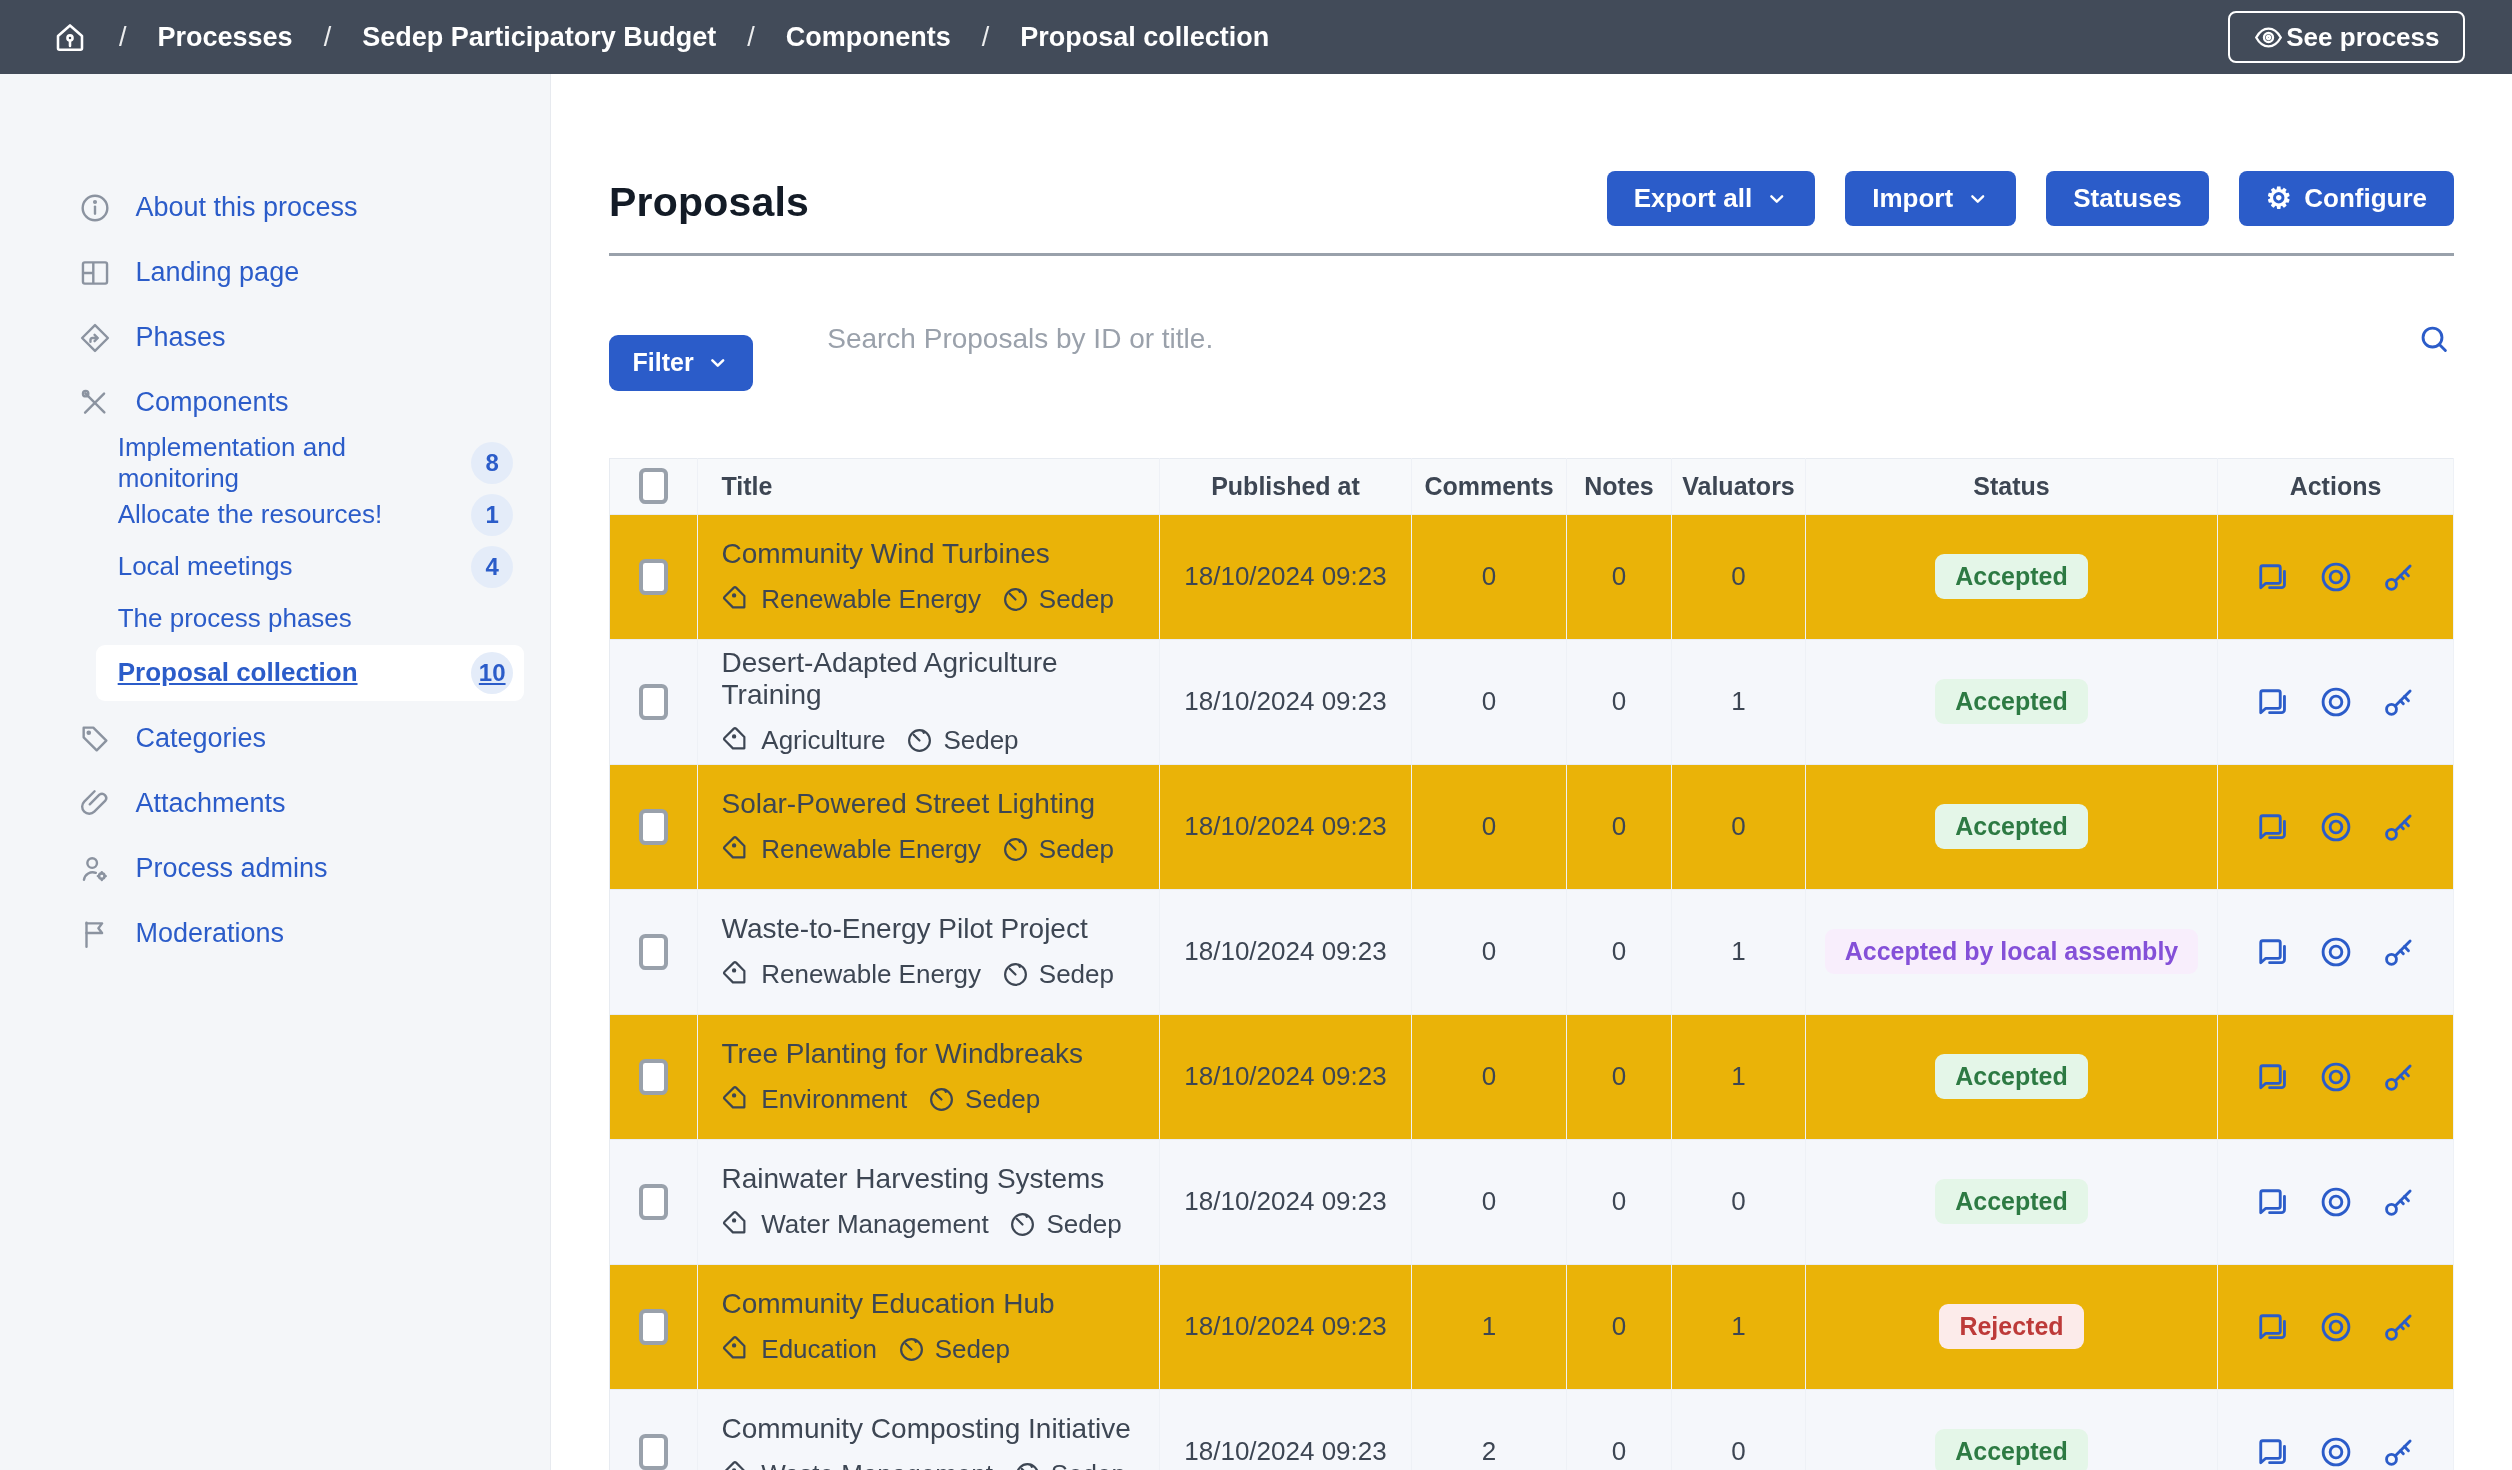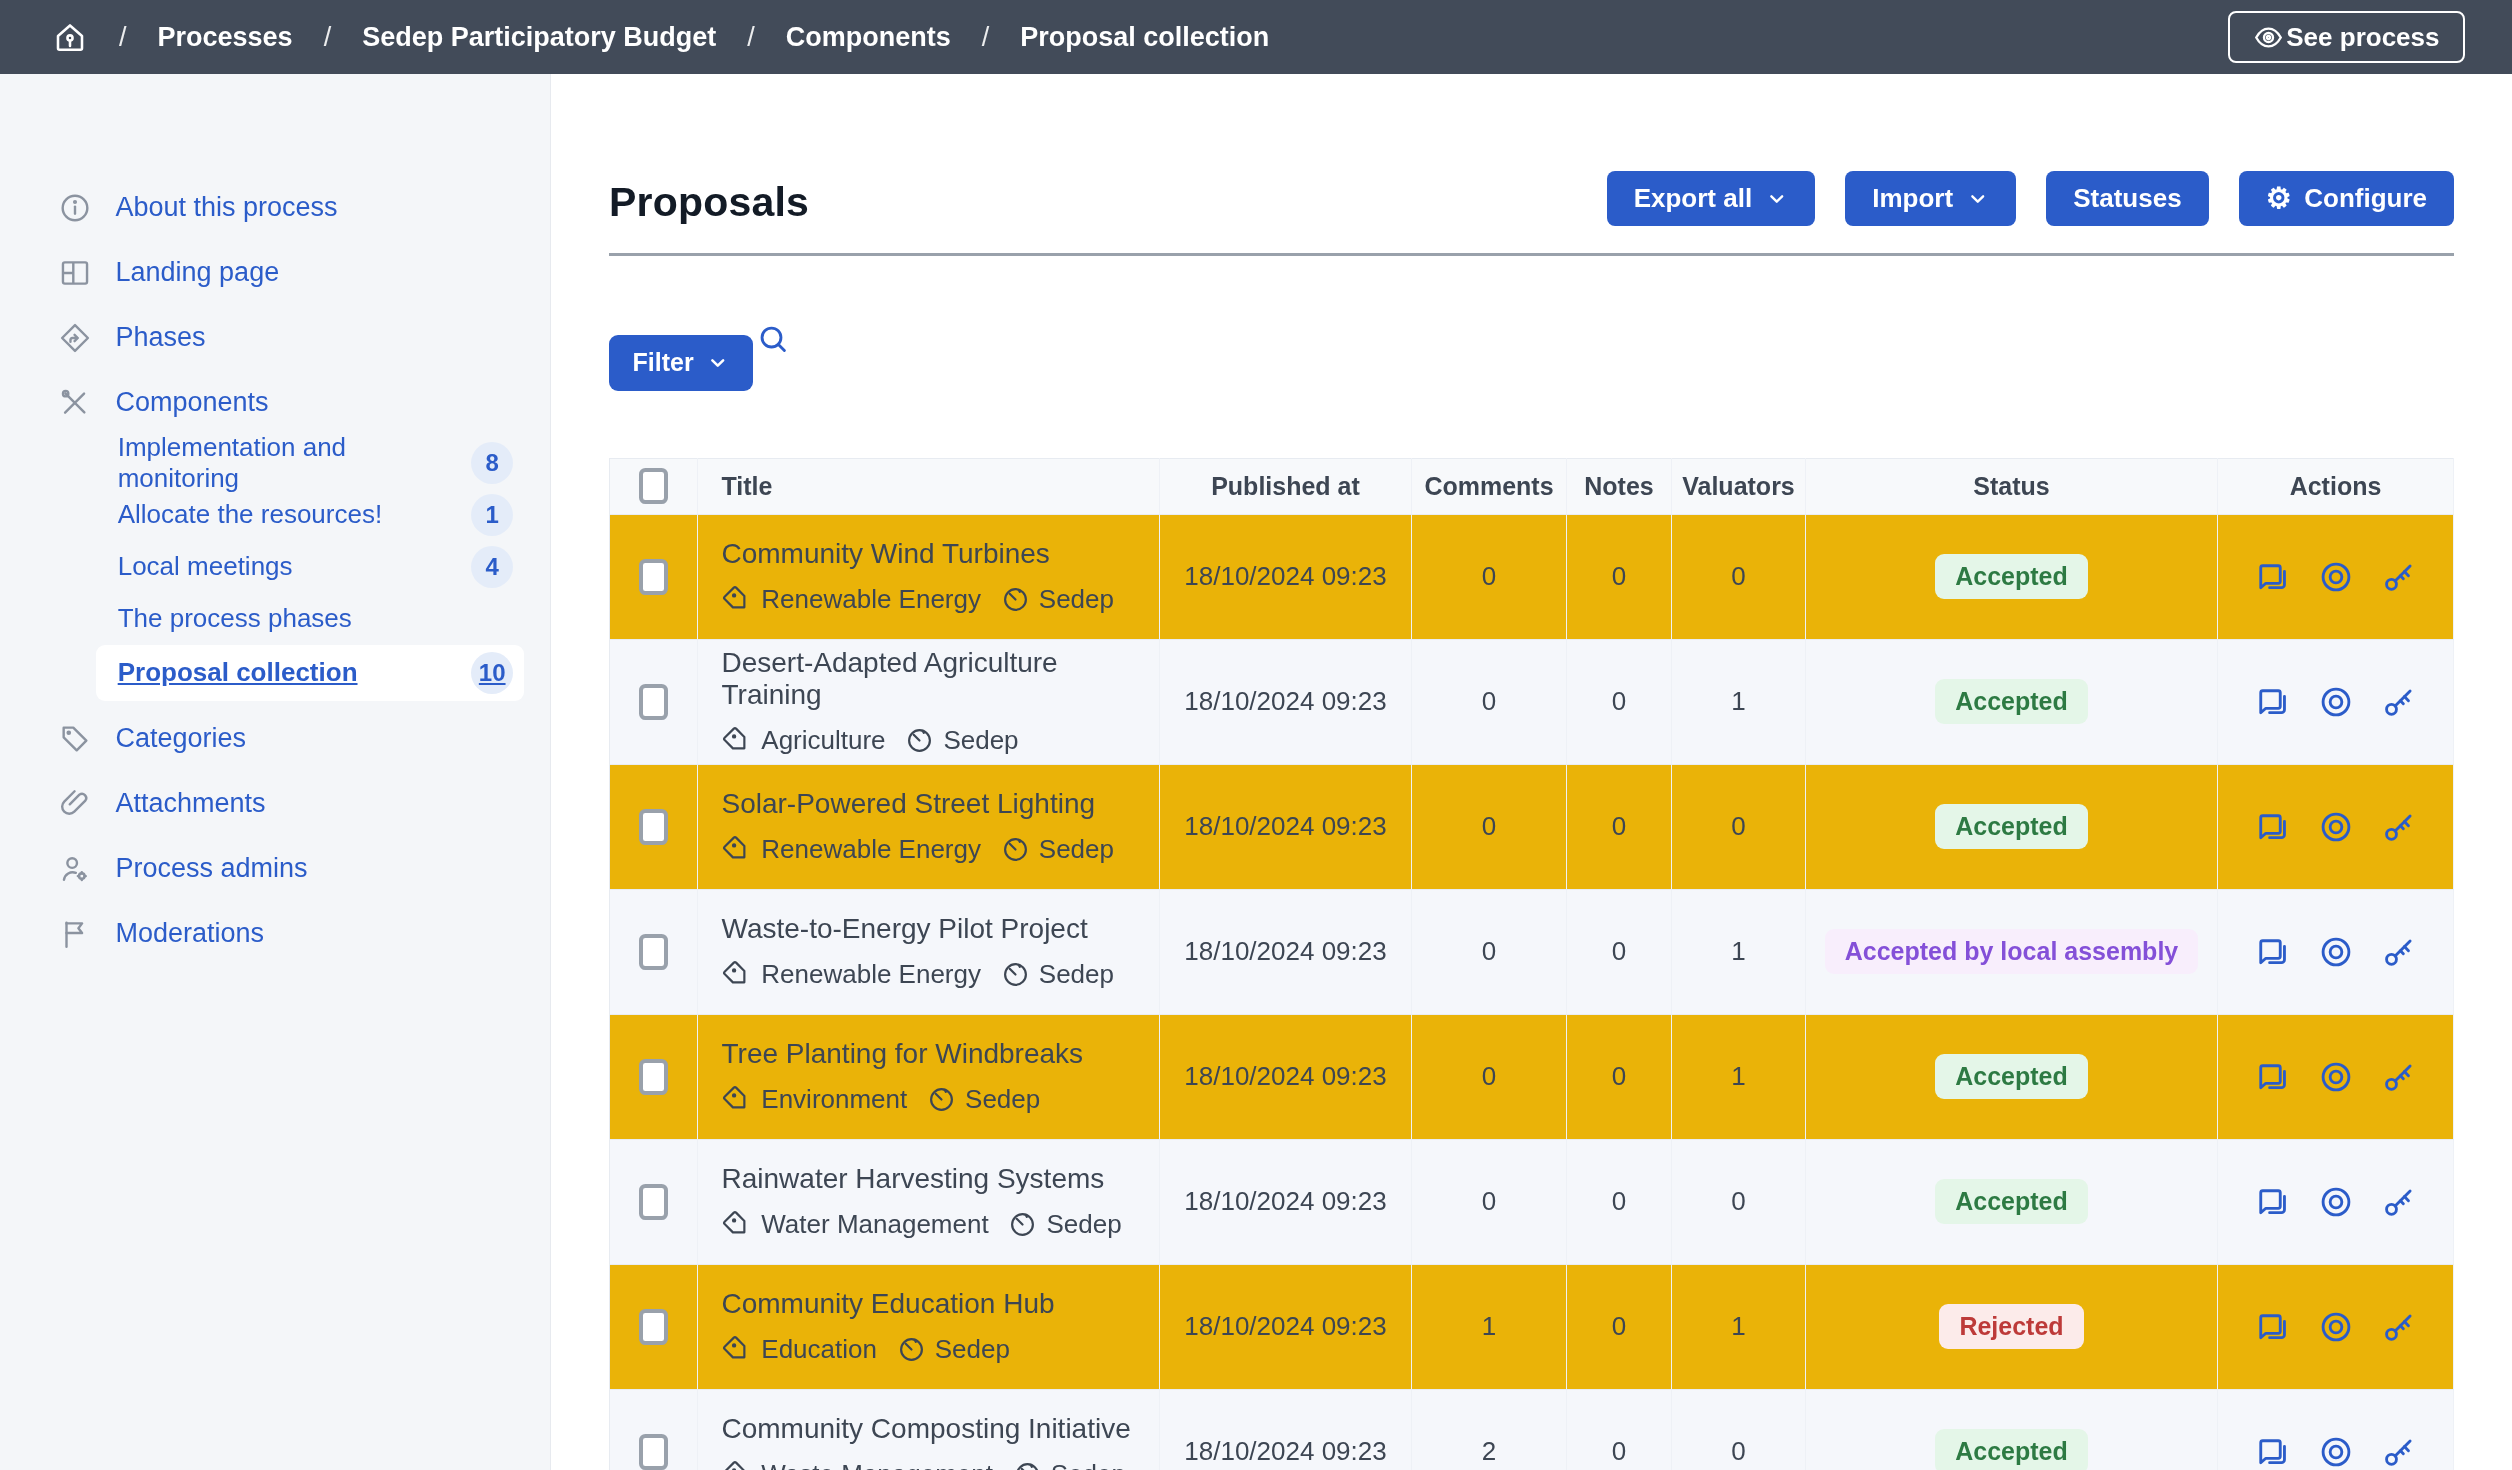--- a/index.html
+++ b/index.html
@@ -28,21 +28,21 @@
     font-size:26px; font-weight:700; padding:0 23.5px; height:52px; cursor:pointer;
     font-family:inherit; }
 
   
   .layout{ display:flex; height:1397px; }
 
   
   .sidebar{ width:551px; background:var(--side-bg); border-right:0.9px solid #e7eaef;
     padding-top:101px; flex-shrink:0; }
   .snav-item{ display:flex; align-items:center; gap:23.5px; height:65px;
-    padding-left:58px; cursor:pointer; }
+    padding-left:78px; cursor:pointer; }
   .snav-item .ic{ width:34px; height:34px; color:var(--icon-gray); flex-shrink:0; display:flex; }
   .snav-item .lbl{ color:var(--blue); font-size:27px; }
   .subnav{ margin:1.8px 0 5.4px 0; }
   .sub-item{ margin-left:96px; width:428px; height:52px; display:flex; align-items:center;
     justify-content:space-between; padding:0 10.8px 0 21.7px; border-radius:9px; cursor:pointer; }
   .sub-item .lbl{ color:var(--blue); font-size:26px; }
   .sub-item.active{ background:#fff; height:56px; }
   .sub-item.active .lbl{ font-weight:700; text-decoration:underline; }
   .badge{ min-width:42px; height:42px; border-radius:50%; background:#e4ecf9;
     color:var(--blue); font-size:24px; font-weight:700; display:flex; align-items:center;
@@ -277,20 +277,21 @@
 
     <div class="filterbar">
       <button class="btn btn-filter">
         <span>Filter</span>
         <span class="chev">
           <svg viewBox="0 0 24 24" fill="none" stroke="currentColor" stroke-width="2.6" stroke-linecap="round" stroke-linejoin="round">
               <polyline points="6.5,9.5 12,15 17.5,9.5"></polyline>
             </svg>
         </span>
       </button>
+      <input class="search-input" type="text" placeholder="Search Proposals by ID or title." style="">
       <button class="search-btn">
         <svg width="36" height="36" viewBox="0 0 24 24" fill="none" stroke="currentColor" stroke-width="1.9" stroke-linecap="round">
           <circle cx="11" cy="11" r="6.3"></circle>
             <path d="m15.6 15.6 4 4"></path>
         </svg>
       </button>
     </div>
 
     <table class="props">
       <colgroup>

